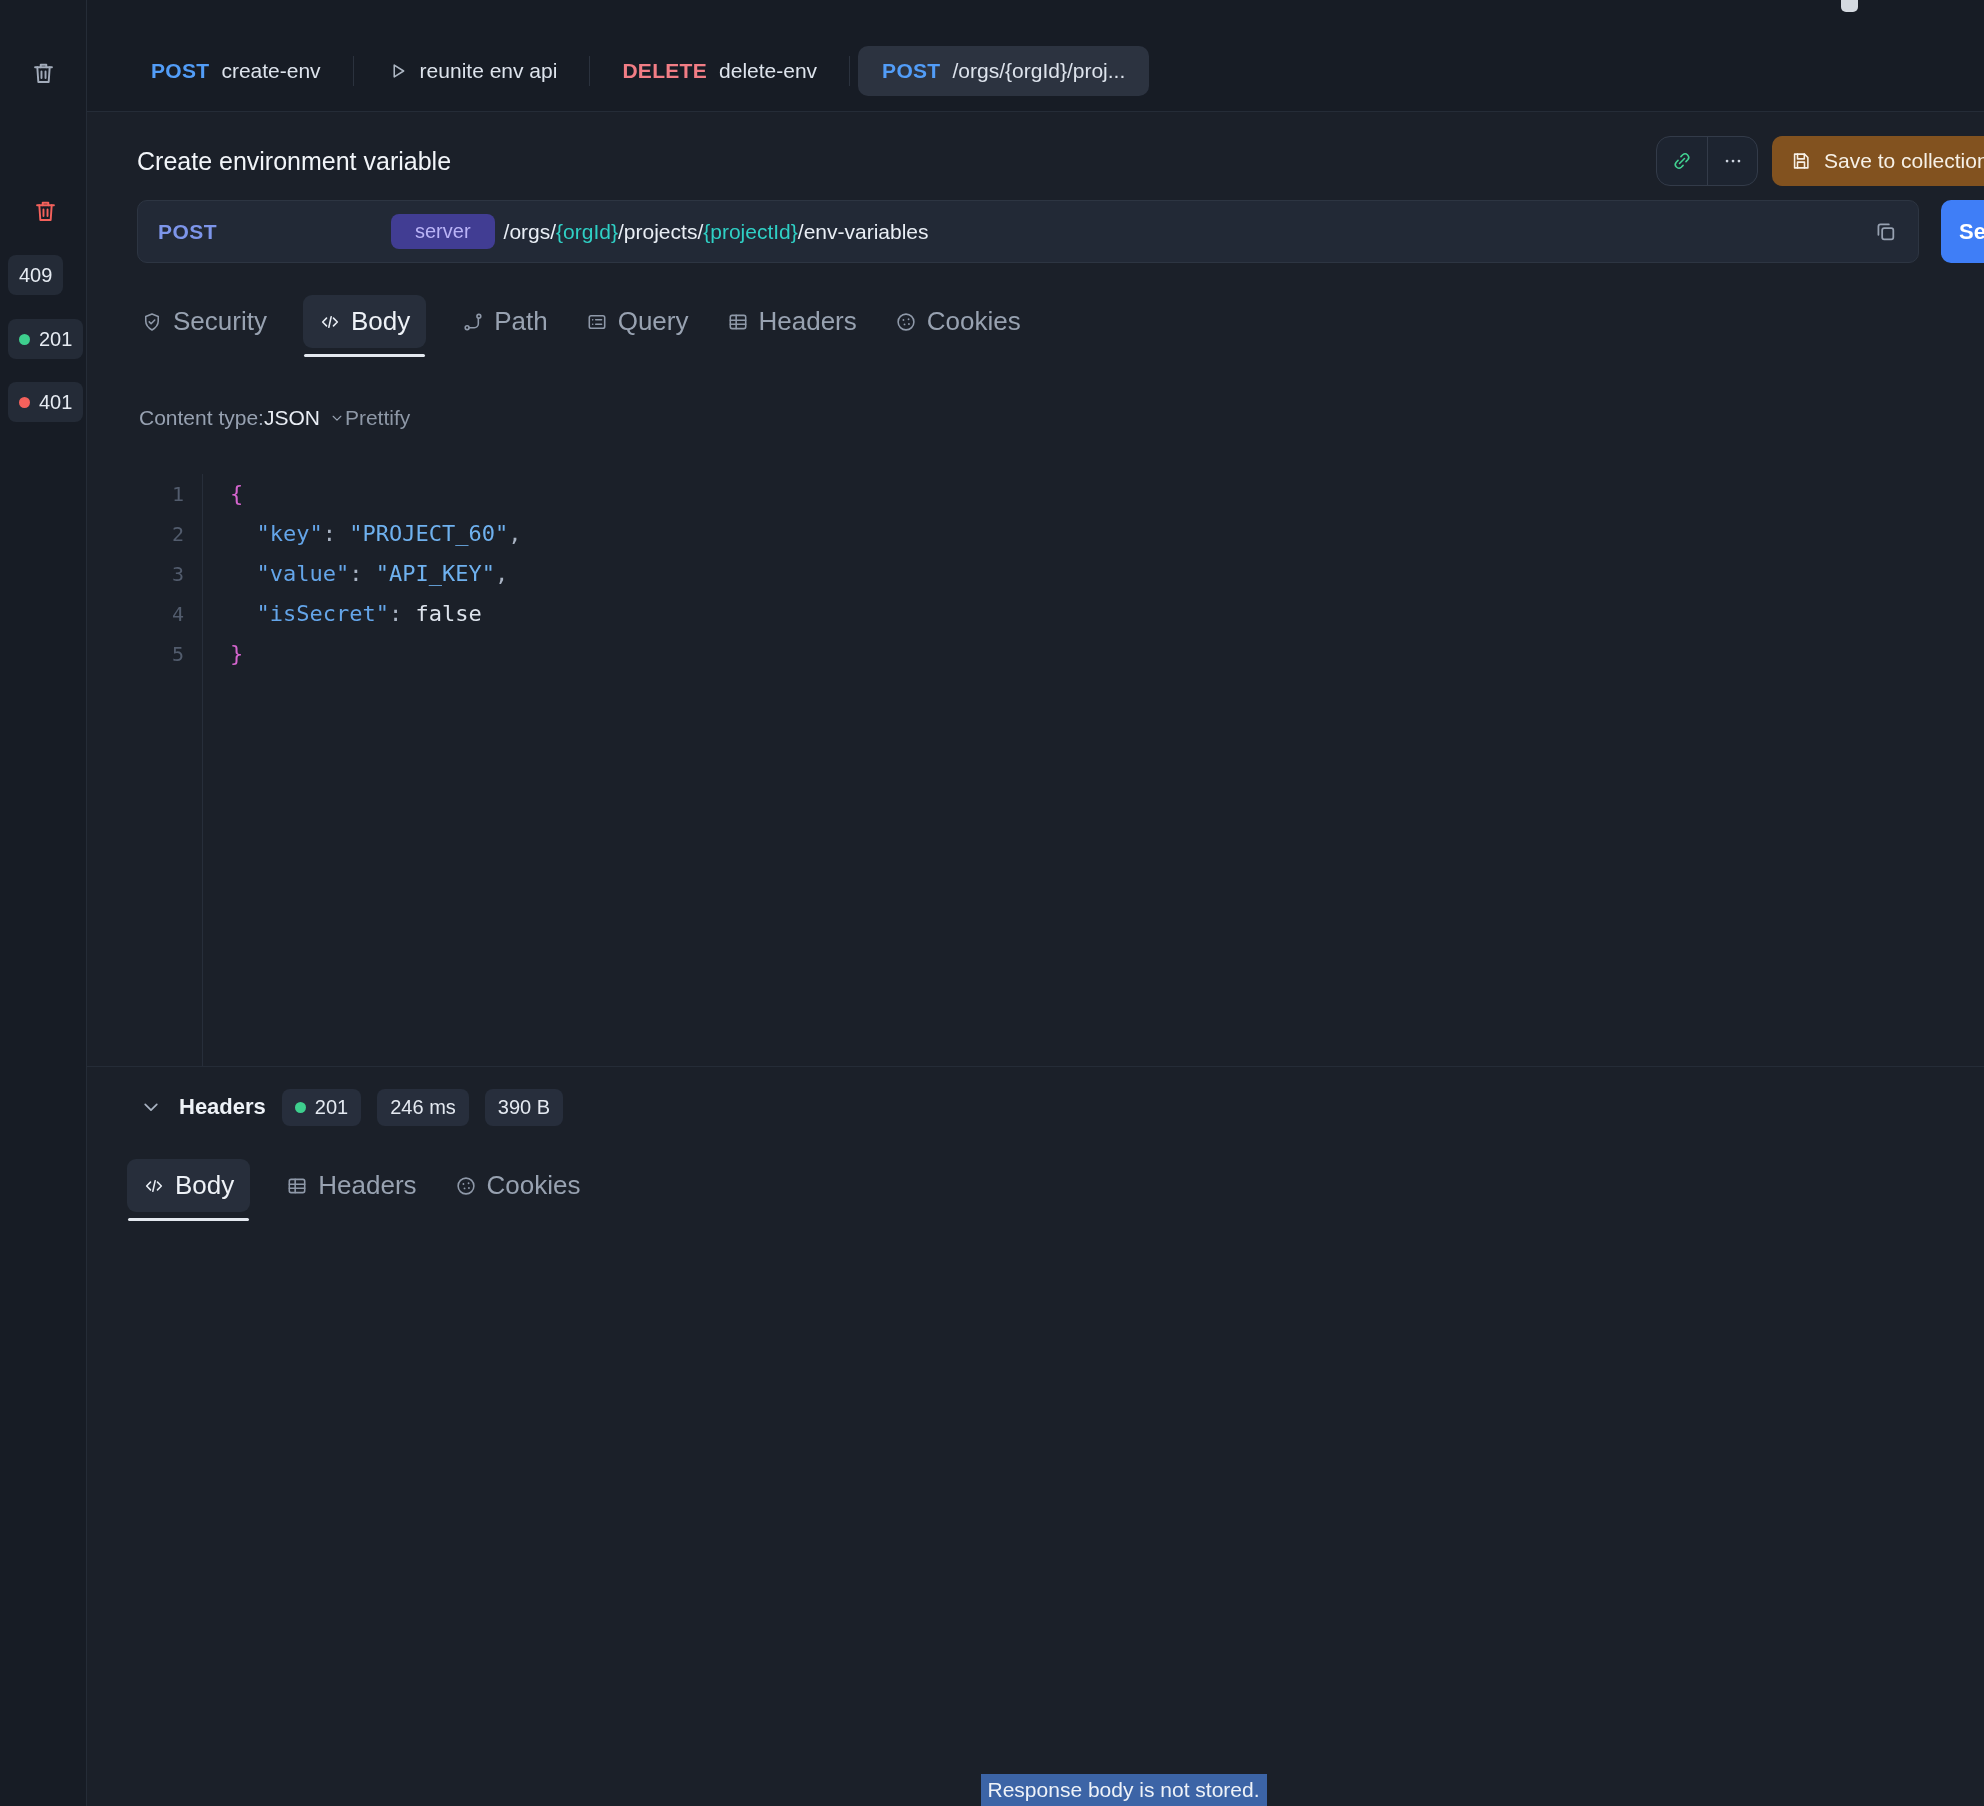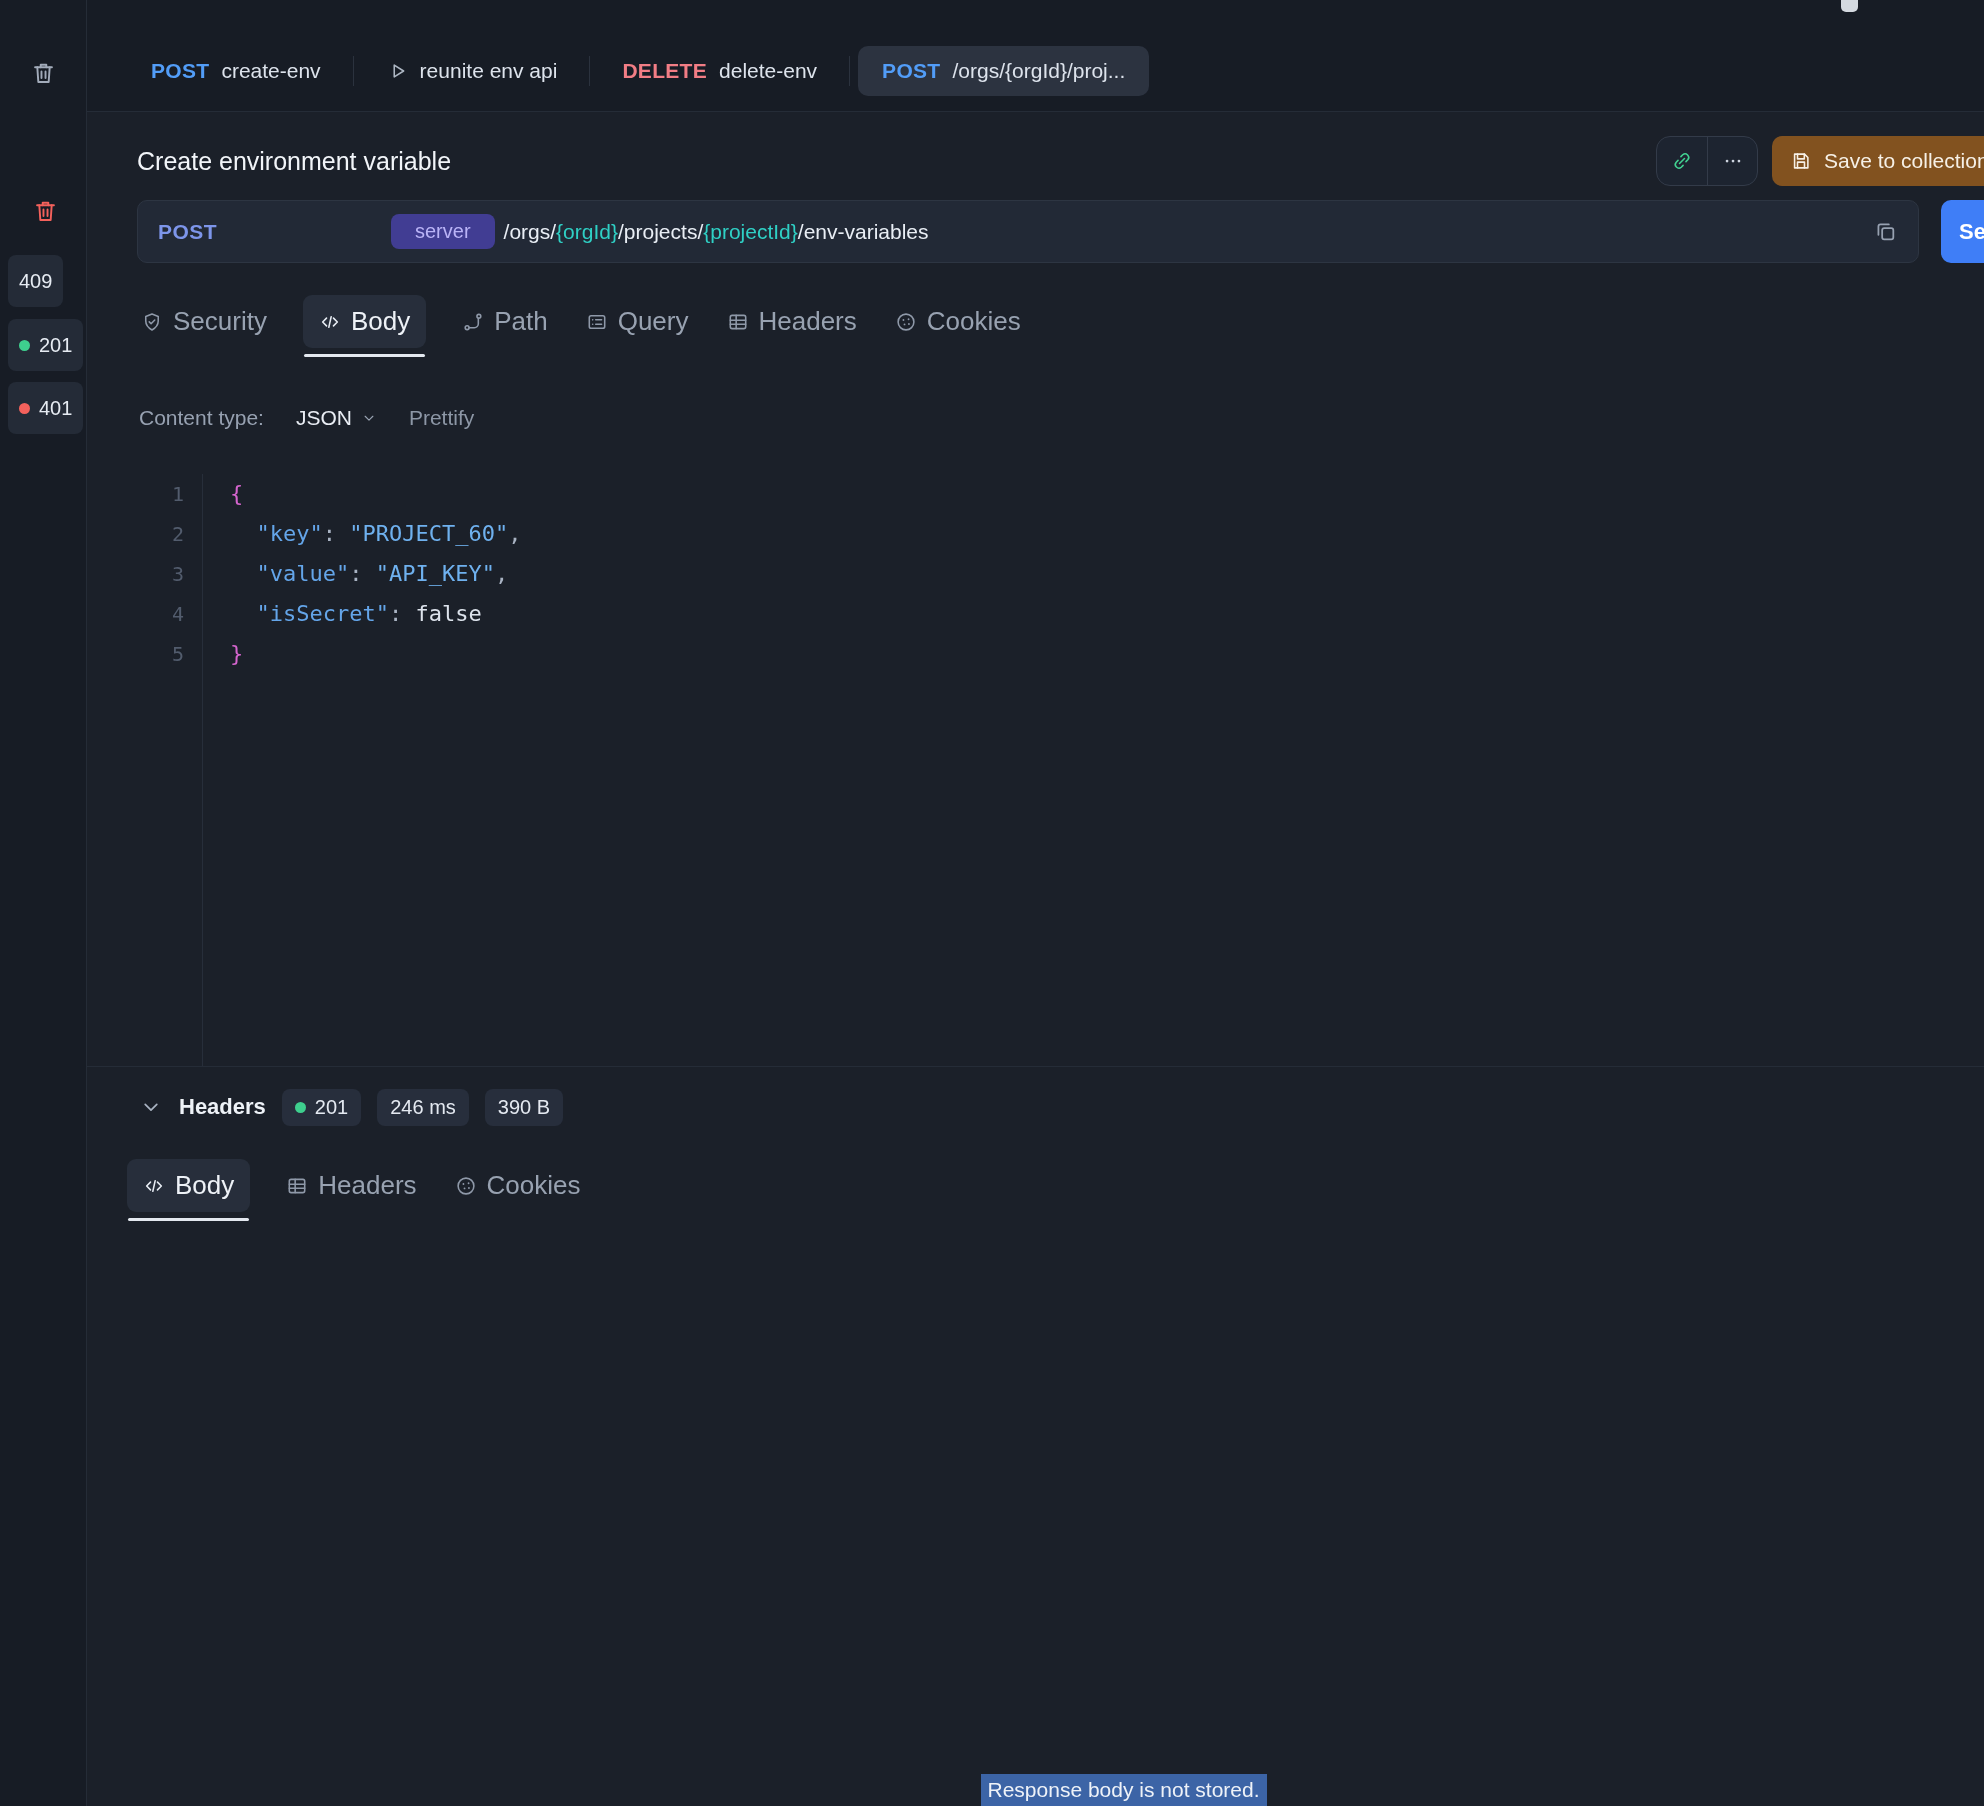--- a/index.html
+++ b/index.html
@@ -10,21 +10,21 @@
   .icon,[data-icon]{display:inline-flex;flex:none;width:22px;height:22px}
   .icon svg,[data-icon] svg{width:100%;height:100%;display:block}
   .icon-sm{width:16px;height:16px}
 
   .app{display:flex;width:100%;height:100%}
 
   
   .sidebar{width:87px;flex:none;position:relative;background:#171c25;border-right:1px solid #252c37}
   .sb-trash{position:absolute;top:60px;left:30px;width:27px;height:27px;color:#a2abba}
   .sb-trash-red{position:absolute;top:198px;left:32px;width:27px;height:27px;color:#f4615c}
-  .sb-chip{position:absolute;left:8px;height:52px;display:flex;align-items:center;gap:9px;background:#242b37;border-radius:8px;padding:0 11px;font-size:20px;color:#e6ebf2;white-space:nowrap}
+  .sb-chip{position:absolute;left:8px;height:40px;display:flex;align-items:center;gap:9px;background:#242b37;border-radius:8px;padding:0 11px;font-size:20px;color:#e6ebf2;white-space:nowrap}
   .dot{width:11px;height:11px;border-radius:50%;flex:none}
   .dot.green{background:#3ecf8e}
   .dot.red{background:#f4615c}
 
   
   .main{flex:1;display:flex;flex-direction:column;background:#1b2029;min-width:0}
 
   
   .tabbar{height:112px;flex:none;display:flex;align-items:center;padding:30px 20px 0 40px;background:#171c25;border-bottom:1px solid #252c37}
   .top-tab{display:flex;align-items:center;gap:12px;padding:13px 24px;font-size:21px;border-radius:10px;white-space:nowrap}
@@ -56,21 +56,21 @@
   .copy-btn{margin-left:auto;width:25px;height:25px;color:#97a1b1}
   .send-btn{flex:none;margin-left:22px;width:140px;height:63px;background:#3f7ef7;border-radius:10px;color:#fff;font-size:22px;font-weight:700;display:flex;align-items:center;padding-left:18px}
 
   .req-tabs{display:flex;align-items:center;gap:34px;padding-left:52px;margin-top:32px;flex:none}
   .rtab{display:flex;align-items:center;gap:10px;font-size:26px;color:#98a2b1;position:relative;padding:11px 2px;white-space:nowrap}
   .rtab .icon{color:#8f99a9}
   .rtab.active{color:#eef2f7;background:#272e3b;border-radius:9px;padding:11px 16px}
   .rtab.active .icon{color:#e8edf4}
   .rtab.active::after{content:"";position:absolute;left:1px;right:1px;bottom:-9px;height:3px;background:#e3e8ef;border-radius:2px}
 
-  .ct-row{display:flex;align-items:center;gap:32px;padding-left:52px;margin-top:58px;font-size:21px;flex:none}
+  .ct-row{display:flex;align-items:center;padding-left:52px;margin-top:58px;font-size:21px;flex:none}
   .ct-label{color:#97a1b1}
   .json-select{display:flex;align-items:center;gap:9px;color:#e9edf4;font-size:21px}
   .json-select .icon{color:#9aa4b3}
   .prettify-btn{color:#8d97a6;font-size:21px}
 
   .editor{flex:1;display:flex;margin-top:44px;font-family:"DejaVu Sans Mono",monospace;font-size:22px;line-height:40px;min-height:0}
   .gutter{flex:none;width:116px;padding-right:18px;text-align:right;color:#525c6d;border-right:1px solid #272e3a;font-size:20px}
   .code{padding-left:27px;white-space:pre}
   .tok-brace{color:#d565ce}
   .tok-key{color:#64a5e9}

